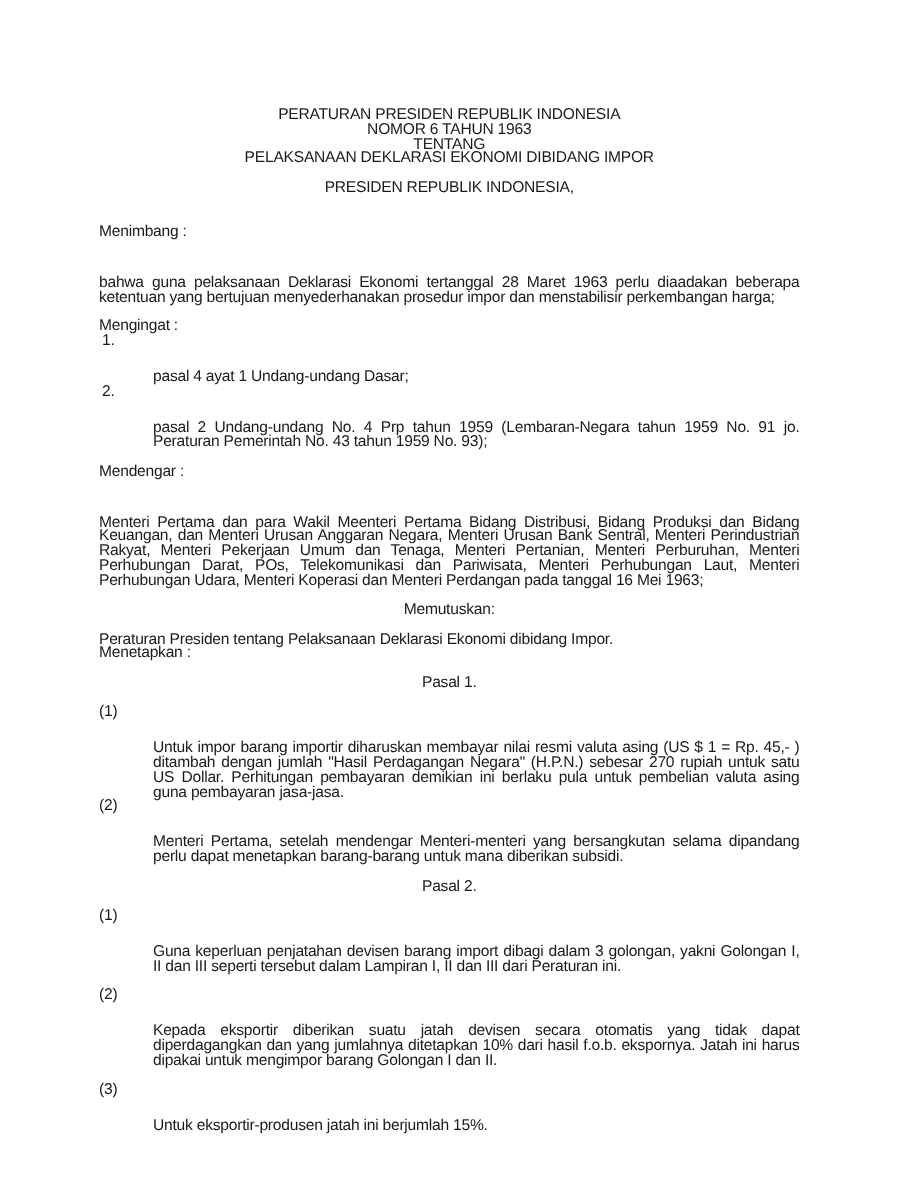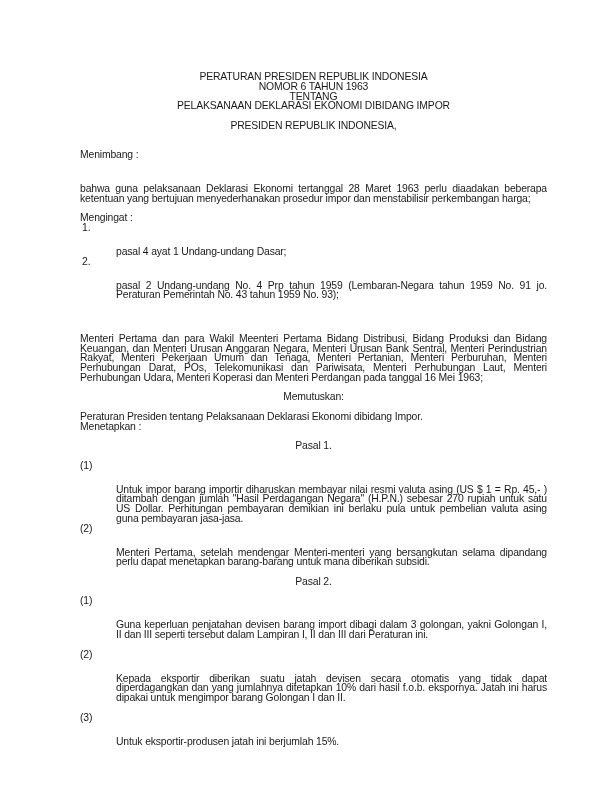--- a/index.html
+++ b/index.html
@@ -1,18 +1,18 @@
 <!DOCTYPE html>
 <html><head>
 <meta charset="utf-8">
 <style>
   html, body { margin: 0; padding: 0; background: #ffffff; }
   body { width: 612px; height: 792px; position: relative; overflow: hidden; }
   .page {
-    position: absolute; left: 80px; top: 72px; width: 467px;
+    position: absolute; left: 66px; top: 72px; width: 467px;
     font-family: "Liberation Sans", sans-serif;
     font-size: 10.4px; line-height: 9.75px; color: #1a1a1a;
     letter-spacing: -0.15px;
   }
   .center { text-align: center; }
   .just { text-align: justify; text-align-last: left; margin-top: 24px; }
   .gap { height: 9.75px; }
   .item { display: flex; }
   .num { width: 36px; flex: none; }
   .num-s { width: 36px; flex: none; padding-left: 2px; box-sizing: border-box; }
@@ -47,20 +47,21 @@
       <span class="body just">pasal 4 ayat 1 Undang-undang Dasar;</span>
     </div>
     <div class="item">
       <span class="num-s">2.</span>
       <span class="body just">pasal 2 Undang-undang No. 4 Prp tahun 1959 (Lembaran-Negara tahun 1959 No. 91 jo. Peraturan Pemerintah No. 43 tahun 1959 No. 93);</span>
     </div>
   </div>
   <div class="gap"></div>
 
   <div>
+    <div>Mendengar :</div>
     <div class="just">Menteri Pertama dan para Wakil Meenteri Pertama Bidang Distribusi, Bidang Produksi dan Bidang Keuangan, dan Menteri Urusan Anggaran Negara, Menteri Urusan Bank Sentral, Menteri Perindustrian Rakyat, Menteri Pekerjaan Umum dan Tenaga, Menteri Pertanian, Menteri Perburuhan, Menteri Perhubungan Darat, POs, Telekomunikasi dan Pariwisata, Menteri Perhubungan Laut, Menteri Perhubungan Udara, Menteri Koperasi dan Menteri Perdangan pada tanggal 16 Mei 1963;</div>
   </div>
   <div class="gap"></div>
 
   <div class="center">Memutuskan:</div>
   <div class="gap"></div>
 
   <div>
     <div>Peraturan Presiden tentang Pelaksanaan Deklarasi Ekonomi dibidang Impor.</div>
     <div>Menetapkan :</div>

